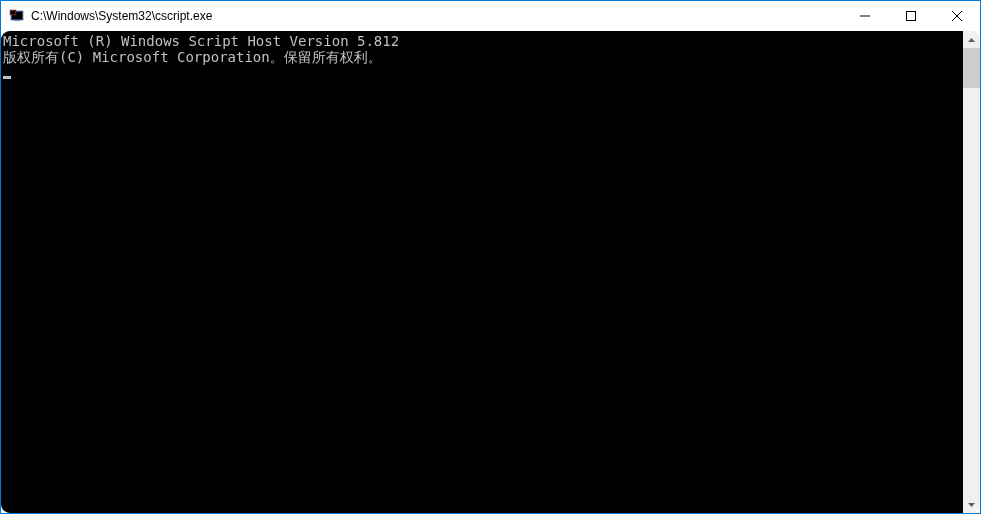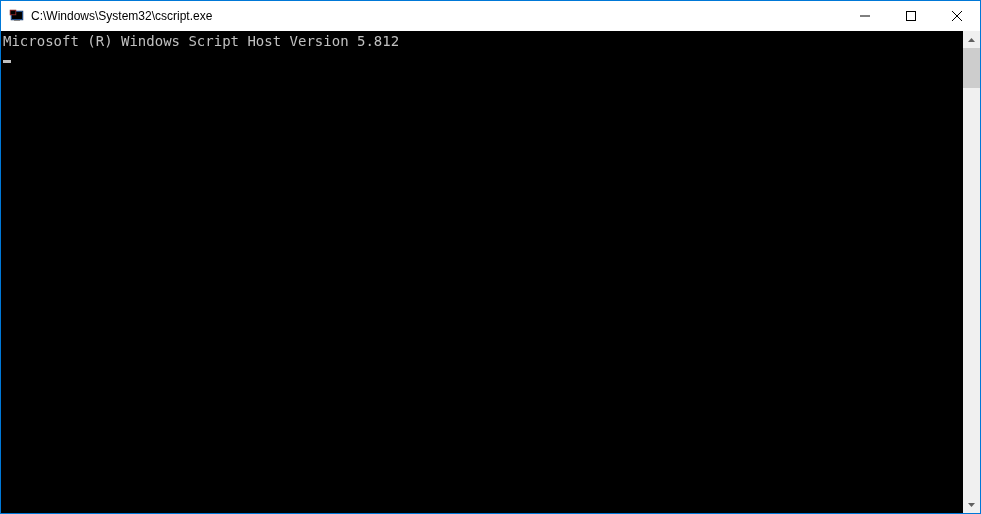--- a/index.html
+++ b/index.html
@@ -56,20 +56,21 @@
       justify-content: center;
       background: transparent;
       border: none;
       cursor: pointer;
     }
     .console-area {
       flex: 1;
       display: flex;
       background: #5eead4;
       overflow: hidden;
+      border-radius: 9px;
     }
     .console-content {
       flex: 1;
       background: #000000;
       color: #c0c0c0;
       font-family: "NSimSun", "SimSun", "Consolas", monospace;
       font-size: 14px;
       line-height: 16px;
       padding: 2px 0 0 2px;
       white-space: pre;
@@ -147,21 +148,21 @@
       </button>
       <button class="titlebar-btn close">
         <svg width="10" height="10" viewBox="0 0 10 10">
           <line x1="0" y1="0" x2="10" y2="10" stroke="#000000" stroke-width="1"></line>
           <line x1="10" y1="0" x2="0" y2="10" stroke="#000000" stroke-width="1"></line>
         </svg>
       </button>
     </div>
   </div>
   <div class="console-area">
-    <div class="console-content"><span class="console-line">Microsoft (R) Windows Script Host Version 5.812</span><span class="console-line"></span><span class="console-line"><span class="cursor"></span></span></div>
+    <div class="console-content"><span class="console-line">Microsoft (R) Windows Script Host Version 5.812</span><span class="console-line">版权所有(C) Microsoft Corporation。保留所有权利。</span><span class="console-line"></span><span class="console-line"><span class="cursor"></span></span></div>
     <div class="scrollbar">
       <div class="scroll-btn">
         <svg width="7" height="4" viewBox="0 0 7 4">
           <polygon points="3.5,0 7,4 0,4" fill="#606060"></polygon>
         </svg>
       </div>
       <div class="scroll-track">
         <div class="scroll-thumb"></div>
       </div>
       <div class="scroll-btn">

